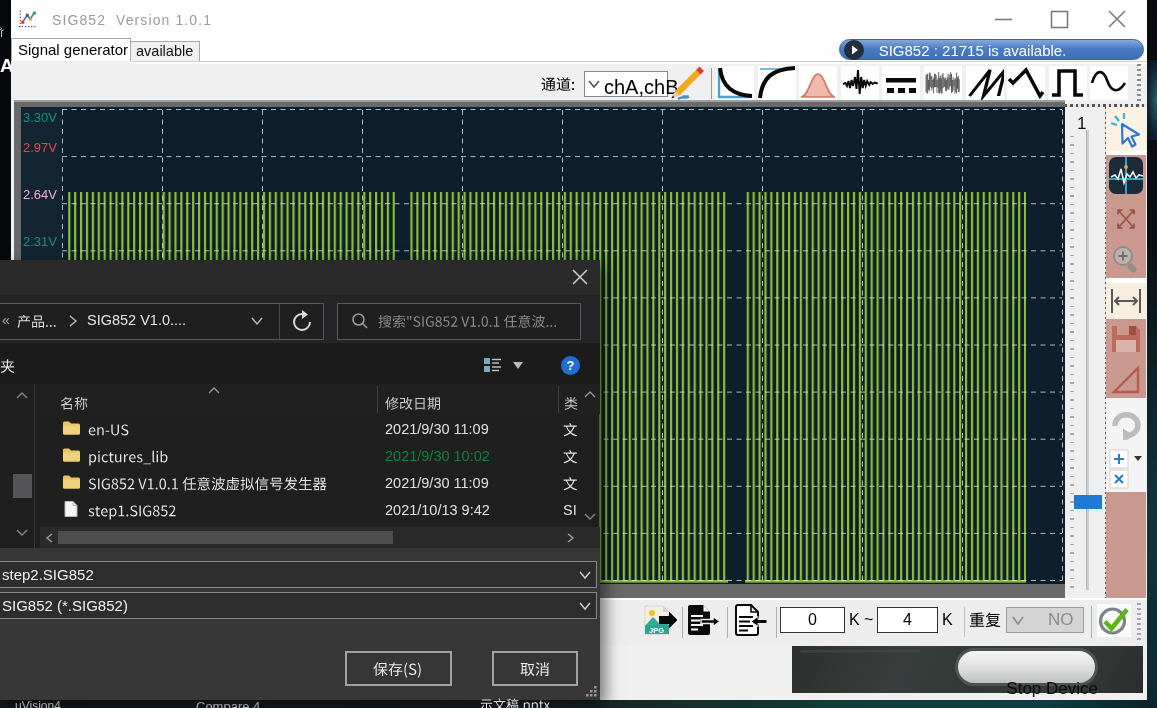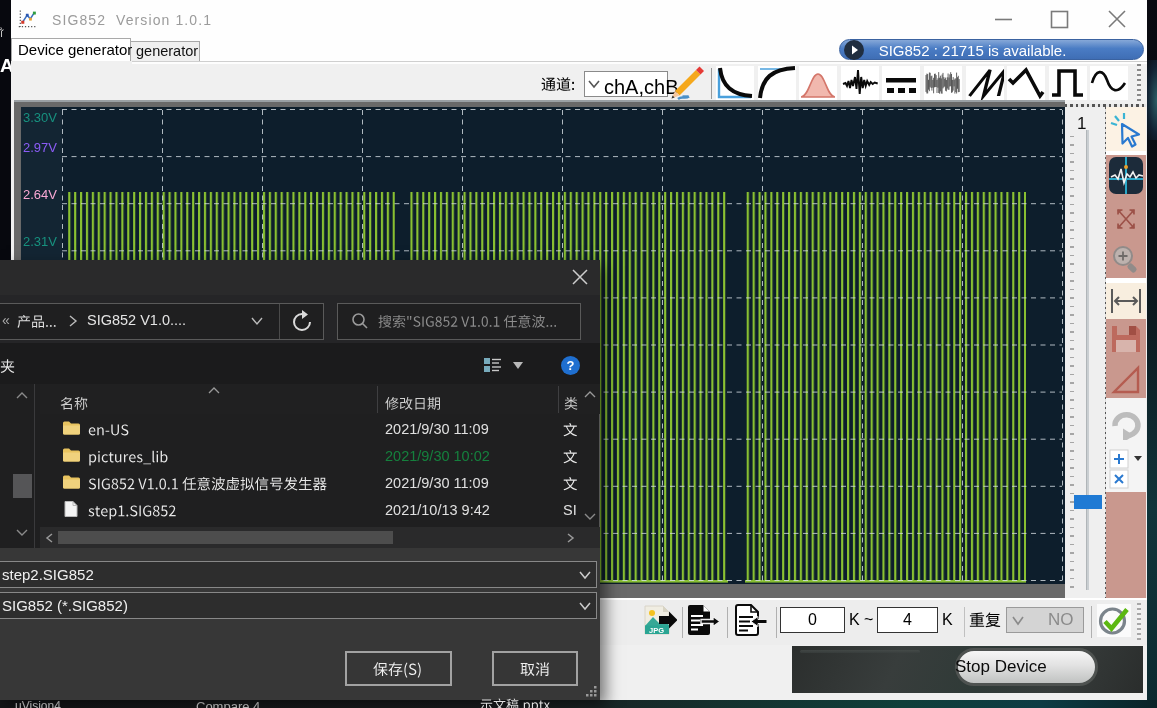--- a/index.html
+++ b/index.html
@@ -27,23 +27,23 @@
       <rect x="19.4" y="3.4" width="3.8" height="3.8" fill="#2f9e3f"></rect>
 </svg>
 <div class="abs" style="left:52px;top:12px;font-size:14px;color:#9b9b9b;letter-spacing:1.1px">SIG852&nbsp; Version 1.0.1</div>
 <svg class="abs" style="left:985px;top:0" width="160" height="39" viewBox="0 0 160 39">
 <line x1="10" y1="19.5" x2="27" y2="19.5" stroke="#7a7a7a" stroke-width="1.6"></line>
 <rect x="66.5" y="11.5" width="16" height="16" fill="none" stroke="#7a7a7a" stroke-width="1.6"></rect>
 <path d="M124 11 L140 27 M140 11 L124 27" stroke="#7a7a7a" stroke-width="1.6" fill="none"></path>
 </svg>
 <div class="abs" style="left:11px;top:38px;width:1136px;height:23px;background:#fefefe"></div>
 <div class="abs" style="left:130px;top:41px;width:70px;height:20px;background:#f0f0f0;border:1px solid #a9a9a9;border-bottom:none"></div>
-<div class="abs" style="left:136px;top:43px;font-size:14.5px;color:#111">generator</div>
+<div class="abs" style="left:136px;top:43px;font-size:14.5px;color:#111">available</div>
 <div class="abs" style="left:11px;top:38px;width:120px;height:23px;background:#fff;border:1px solid #a9a9a9;border-bottom:none"></div>
-<div class="abs" style="left:18px;top:41px;font-size:15px;color:#000">Device generator</div>
+<div class="abs" style="left:18px;top:41px;font-size:15px;color:#000">Signal generator</div>
 <div class="abs" style="left:11px;top:61px;width:1136px;height:639px;background:#f0f0f0"></div>
 <div class="abs" style="left:132px;top:61px;width:1015px;height:1px;background:#cfcfcf"></div>
 <div class="abs" style="left:132px;top:62px;width:1015px;height:2px;background:#fdfdfd"></div>
 <div class="abs" style="left:839px;top:39px;width:305px;height:21px;border-radius:10.5px;background:linear-gradient(180deg,#86a8d8 0%,#4a7cc4 45%,#3f6eb5 100%);border:1px solid #3a62a0"></div>
 <svg class="abs" style="left:844px;top:40px" width="20" height="20">
       <circle cx="10" cy="10" r="10" fill="#202e40"></circle>
       <path d="M8 5.6 L14 10 L8 14.4 Z" fill="#fff"></path>
     </svg>
 <div class="abs" style="left:839px;top:42px;width:267px;text-align:center;font-size:15px;color:#fff">SIG852 : 21715 is available.</div>
 <svg style="position:absolute;left:541px;top:73.2px;overflow:visible" width="36" height="22" viewBox="0 -16.80 36 22">
@@ -188,21 +188,21 @@
       <line x1="341.5" y1="3" x2="341.5" y2="477" stroke="#d8e0e6" stroke-width="1" stroke-dasharray="5 4.5" opacity="0.8"></line>
       <line x1="441.5" y1="3" x2="441.5" y2="477" stroke="#d8e0e6" stroke-width="1" stroke-dasharray="5 4.5" opacity="0.8"></line>
       <line x1="541.5" y1="3" x2="541.5" y2="477" stroke="#d8e0e6" stroke-width="1" stroke-dasharray="5 4.5" opacity="0.8"></line>
       <line x1="641.5" y1="3" x2="641.5" y2="477" stroke="#d8e0e6" stroke-width="1" stroke-dasharray="5 4.5" opacity="0.8"></line>
       <line x1="741.5" y1="3" x2="741.5" y2="477" stroke="#d8e0e6" stroke-width="1" stroke-dasharray="5 4.5" opacity="0.8"></line>
       <line x1="841.5" y1="3" x2="841.5" y2="477" stroke="#d8e0e6" stroke-width="1" stroke-dasharray="5 4.5" opacity="0.8"></line>
       <line x1="941.5" y1="3" x2="941.5" y2="477" stroke="#d8e0e6" stroke-width="1" stroke-dasharray="5 4.5" opacity="0.8"></line>
       <line x1="1041.5" y1="3" x2="1041.5" y2="477" stroke="#d8e0e6" stroke-width="1" stroke-dasharray="5 4.5" opacity="0.8"></line>
     </svg>
 <div class="abs" style="left:23px;top:110px;width:40px;font-size:13px;color:#17917f">3.30V</div>
-<div class="abs" style="left:23px;top:140px;width:40px;font-size:13px;color:#8b5cf6">2.97V</div>
+<div class="abs" style="left:23px;top:140px;width:40px;font-size:13px;color:#ef4444">2.97V</div>
 <div class="abs" style="left:23px;top:187px;width:40px;font-size:13px;color:#f9a8d4">2.64V</div>
 <div class="abs" style="left:23px;top:234px;width:40px;font-size:13px;color:#17917f">2.31V</div>
 <div class="abs" style="left:1065px;top:107px;width:39px;height:492px;background:#efefef"></div>
 <div class="abs" style="left:1077px;top:114px;font-size:17px;color:#111">1</div>
 <div class="abs" style="left:1070px;top:136px;width:4px;height:454px;background:repeating-linear-gradient(180deg,#a6a6a6 0 1.2px,#efefef 1.2px 8.5px)"></div>
 <div class="abs" style="left:1086px;top:130px;width:3px;height:460px;background:#c9ced1;border-left:1px solid #b0b5b8"></div>
 <div class="abs" style="left:1074px;top:495px;width:28px;height:14px;background:#1f7ad4"></div>
 <div class="abs" style="left:1104.5px;top:107px;width:1px;height:492px;background:repeating-linear-gradient(180deg,#555 0 2.5px,#ddd 2.5px 5px)"></div>
 <div class="abs" style="left:1065px;top:103.5px;width:81px;height:3px;background:repeating-linear-gradient(90deg,#555 0 2.5px,#e8e8e8 2.5px 5.5px)"></div>
 <div class="abs" style="left:1106px;top:107px;width:40px;height:492px;background:#c9988e"></div>
@@ -329,21 +329,21 @@
 <div class="abs" style="left:1091px;top:606px;width:1px;height:32px;background:#b0b0b0"></div>
 <div class="abs" style="left:1097px;top:604px;width:34px;height:33px;background:#fbfbfb"></div>
 <svg class="abs" style="left:1097px;top:604px" width="34" height="33" viewBox="0 0 34 33">
 <circle cx="15.5" cy="17" r="12" fill="none" stroke="#7b848b" stroke-width="3.2"></circle>
 <path d="M8 17.5 L14.5 24.5 L30 5.5" fill="none" stroke="#5cb811" stroke-width="4.6"></path>
 </svg>
 <div class="abs" style="left:1137px;top:603px;width:4px;height:37px;background:repeating-linear-gradient(180deg,#a8a8a8 0 2px,#f2f2f2 2px 5px)"></div>
 <div class="abs" style="left:792px;top:646px;width:351px;height:47px;background:linear-gradient(115deg,#2b2e2d 0%,#383d3c 30%,#2f3a37 55%,#373c3b 75%,#2a2d2c 100%)"></div>
 <div class="abs" style="left:800px;top:650px;width:120px;height:3px;background:linear-gradient(180deg,#4a504e,#3a403f);border-radius:2px;opacity:.7"></div>
 <div class="abs" style="left:955px;top:648px;width:143px;height:38px;border-radius:19px;background:linear-gradient(180deg,#f6f6f6 0%,#e2e2e2 45%,#c0c2c1 100%);border:3px solid #4e5250"></div>
-<div class="abs" style="left:955px;top:648px;width:143px;height:24px;line-height:38px;text-align:left;font-size:17px;color:#0a0a0a">Stop Device</div>
+<div class="abs" style="left:955px;top:670px;width:143px;height:24px;line-height:38px;text-align:right;font-size:17px;color:#0a0a0a">Stop Device</div>
 <div class="abs" style="left:0;top:260px;width:600px;height:440px;background:#1f1f20;border-right:1px solid #555;box-shadow:6px 6px 14px rgba(0,0,0,.5)"></div>
 <div class="abs" style="left:0;top:260px;width:600px;height:35px;background:#2a2a2b"></div>
 <svg class="abs" style="left:571px;top:268px" width="18" height="18">
       <path d="M2 2 L16 16 M16 2 L2 16" stroke="#cccccc" stroke-width="1.5"></path>
     </svg>
 <div class="abs" style="left:0;top:295px;width:600px;height:48px;background:#252527"></div>
 <div class="abs" style="left:0;top:303px;width:324px;height:37px;background:#1f1f20;border:1px solid #5a5a5a;border-left:none"></div>
 <div class="abs" style="left:2px;top:312px;font-size:14px;color:#aaa">«</div>
 <svg style="position:absolute;left:17px;top:311.3px;overflow:visible" width="41" height="21" viewBox="0 -15.68 41 21">
       <path d="M3.68 -8.56C4.14 -7.93 4.66 -7.08 4.87 -6.52L5.82 -6.95C5.60 -7.50 5.05 -8.34 4.59 -8.94ZM9.64 -8.87C9.39 -8.16 8.90 -7.15 8.49 -6.49H1.73V-4.57C1.73 -3.09 1.61 -1.02 0.49 0.50C0.72 0.63 1.19 1.00 1.35 1.21C2.59 -0.43 2.82 -2.88 2.82 -4.55V-5.46H12.99V-6.49H9.56C9.95 -7.08 10.40 -7.82 10.78 -8.48ZM5.95 -11.49C6.27 -11.07 6.60 -10.52 6.80 -10.08H1.54V-9.07H12.62V-10.08H8.00L8.05 -10.09C7.85 -10.57 7.42 -11.27 7.0 -11.77Z M18.22 -10.16H23.81V-7.50H18.22ZM17.20 -11.15V-6.49H24.89V-11.15ZM15.16 -4.99V1.12H16.17V0.36H19.09V0.99H20.14V-4.99ZM16.17 -0.65V-4.00H19.09V-0.65ZM21.68 -4.99V1.12H22.69V0.36H25.88V1.03H26.95V-4.99ZM22.69 -0.65V-4.00H25.88V-0.65Z M29.94 0.18C30.45 0.18 30.87 -0.21 30.87 -0.78C30.87 -1.37 30.45 -1.76 29.94 -1.76C29.42 -1.76 29.02 -1.37 29.02 -0.78C29.02 -0.21 29.42 0.18 29.94 0.18Z M33.83 0.18C34.34 0.18 34.76 -0.21 34.76 -0.78C34.76 -1.37 34.34 -1.76 33.83 -1.76C33.32 -1.76 32.91 -1.37 32.91 -0.78C32.91 -0.21 33.32 0.18 33.83 0.18Z M37.73 0.18C38.23 0.18 38.65 -0.21 38.65 -0.78C38.65 -1.37 38.23 -1.76 37.73 -1.76C37.21 -1.76 36.80 -1.37 36.80 -0.78C36.80 -0.21 37.21 0.18 37.73 0.18Z" fill="#e4e4e4"></path>

